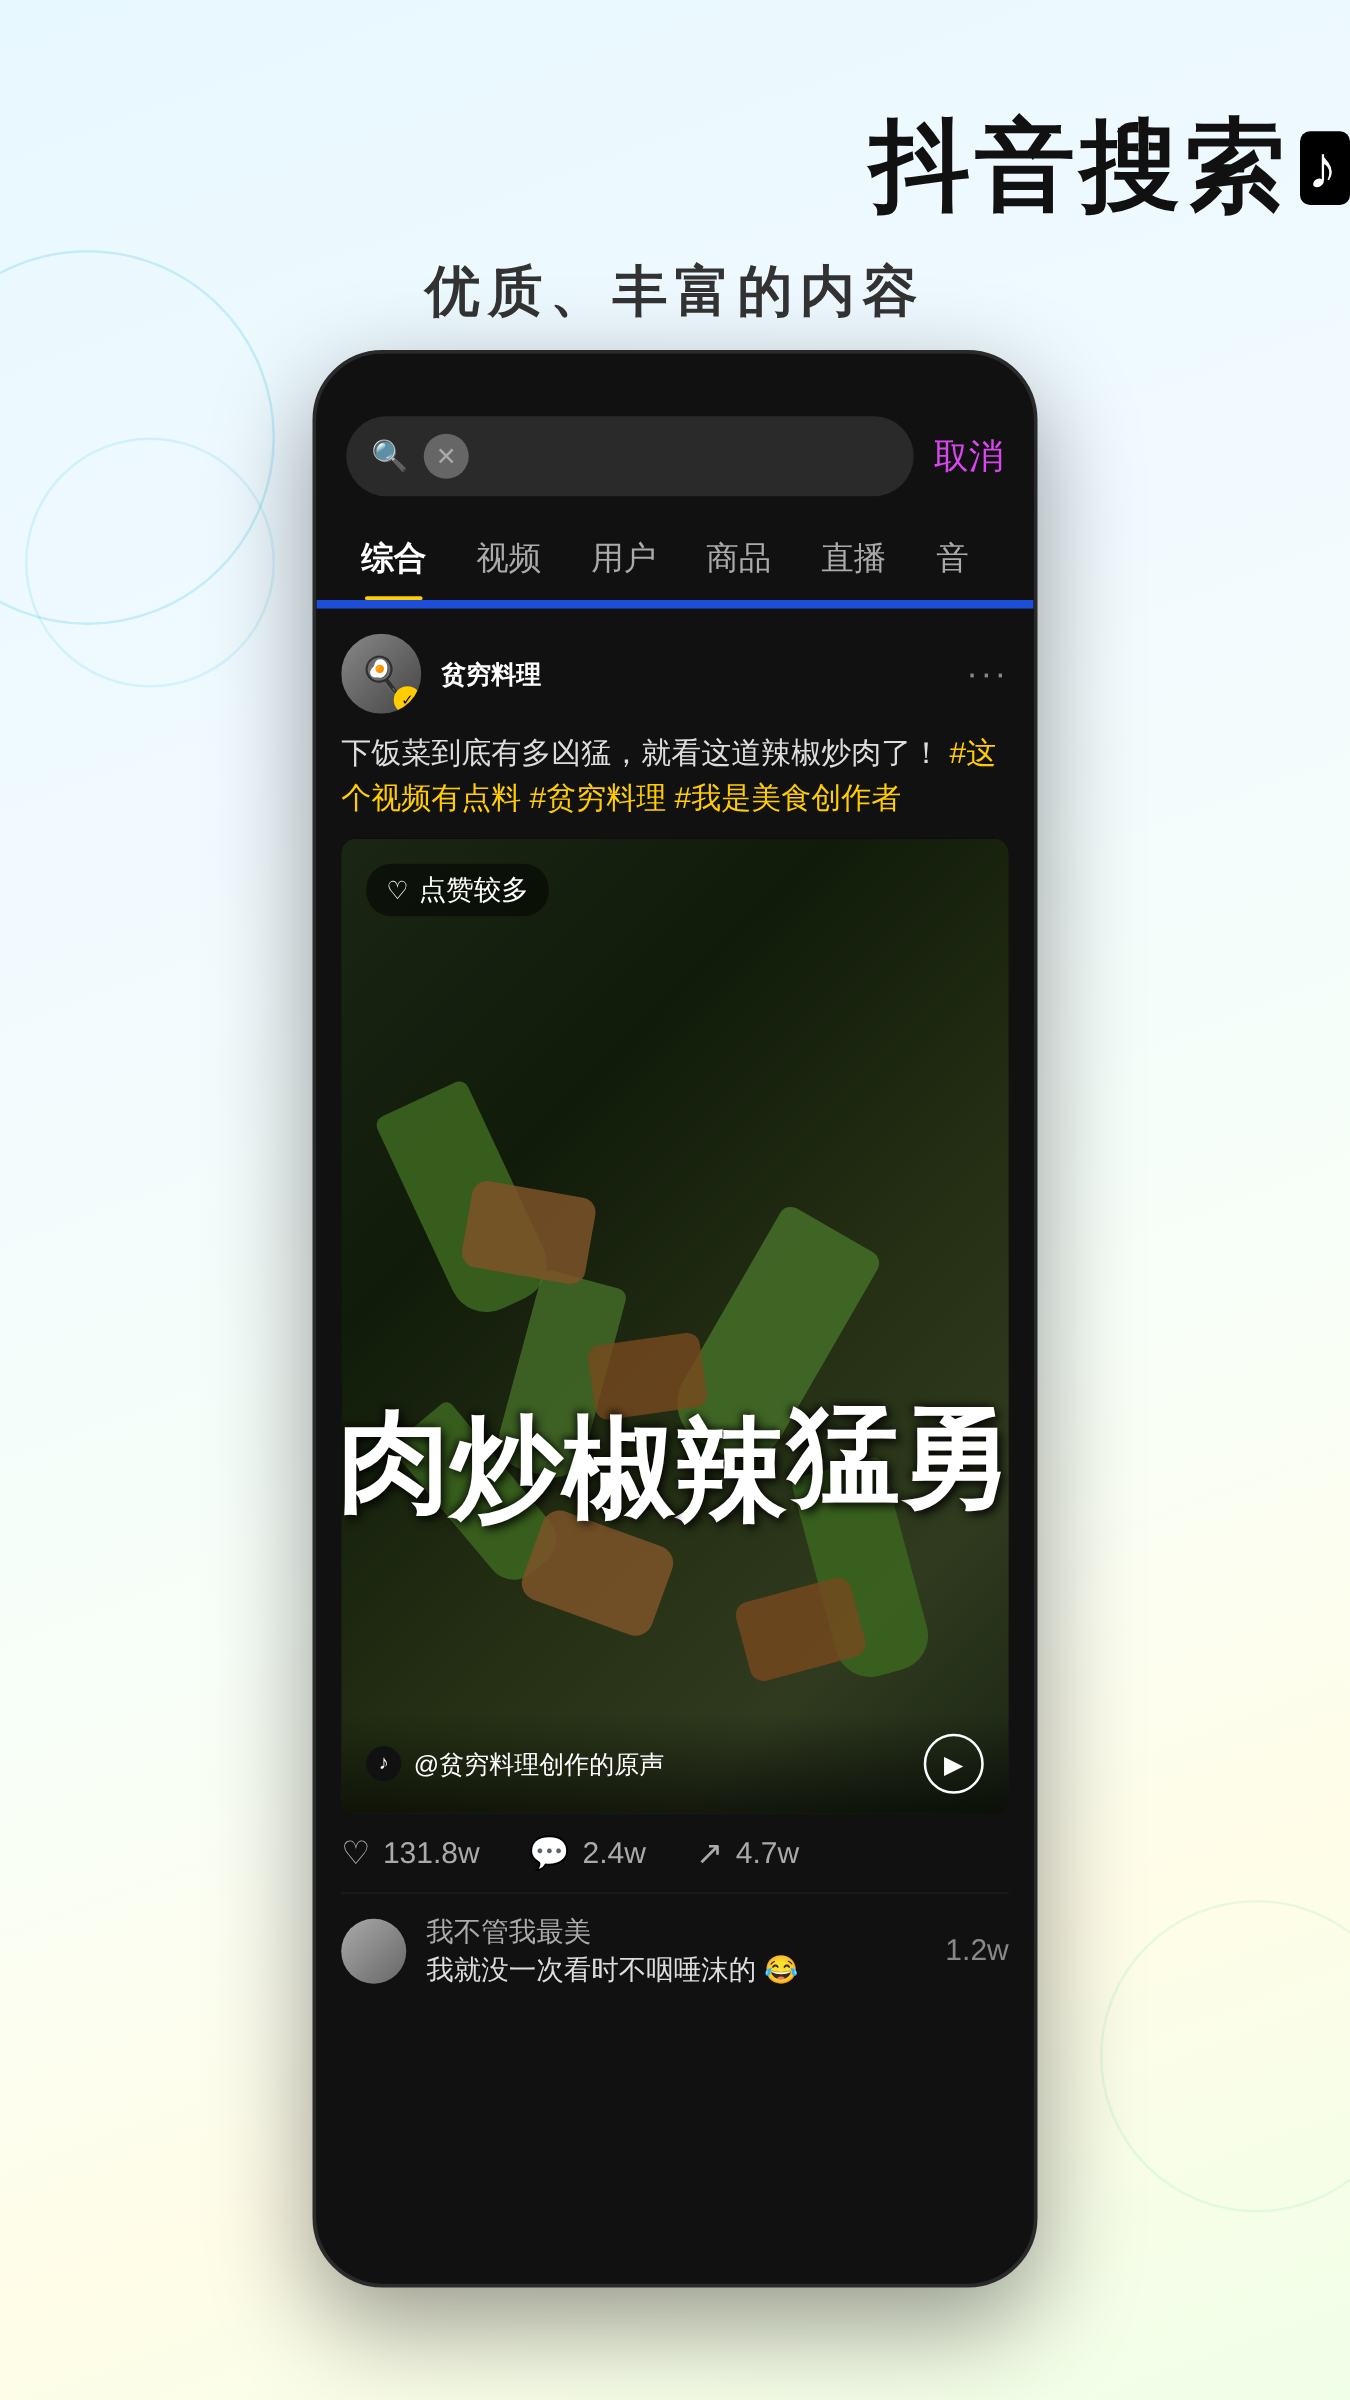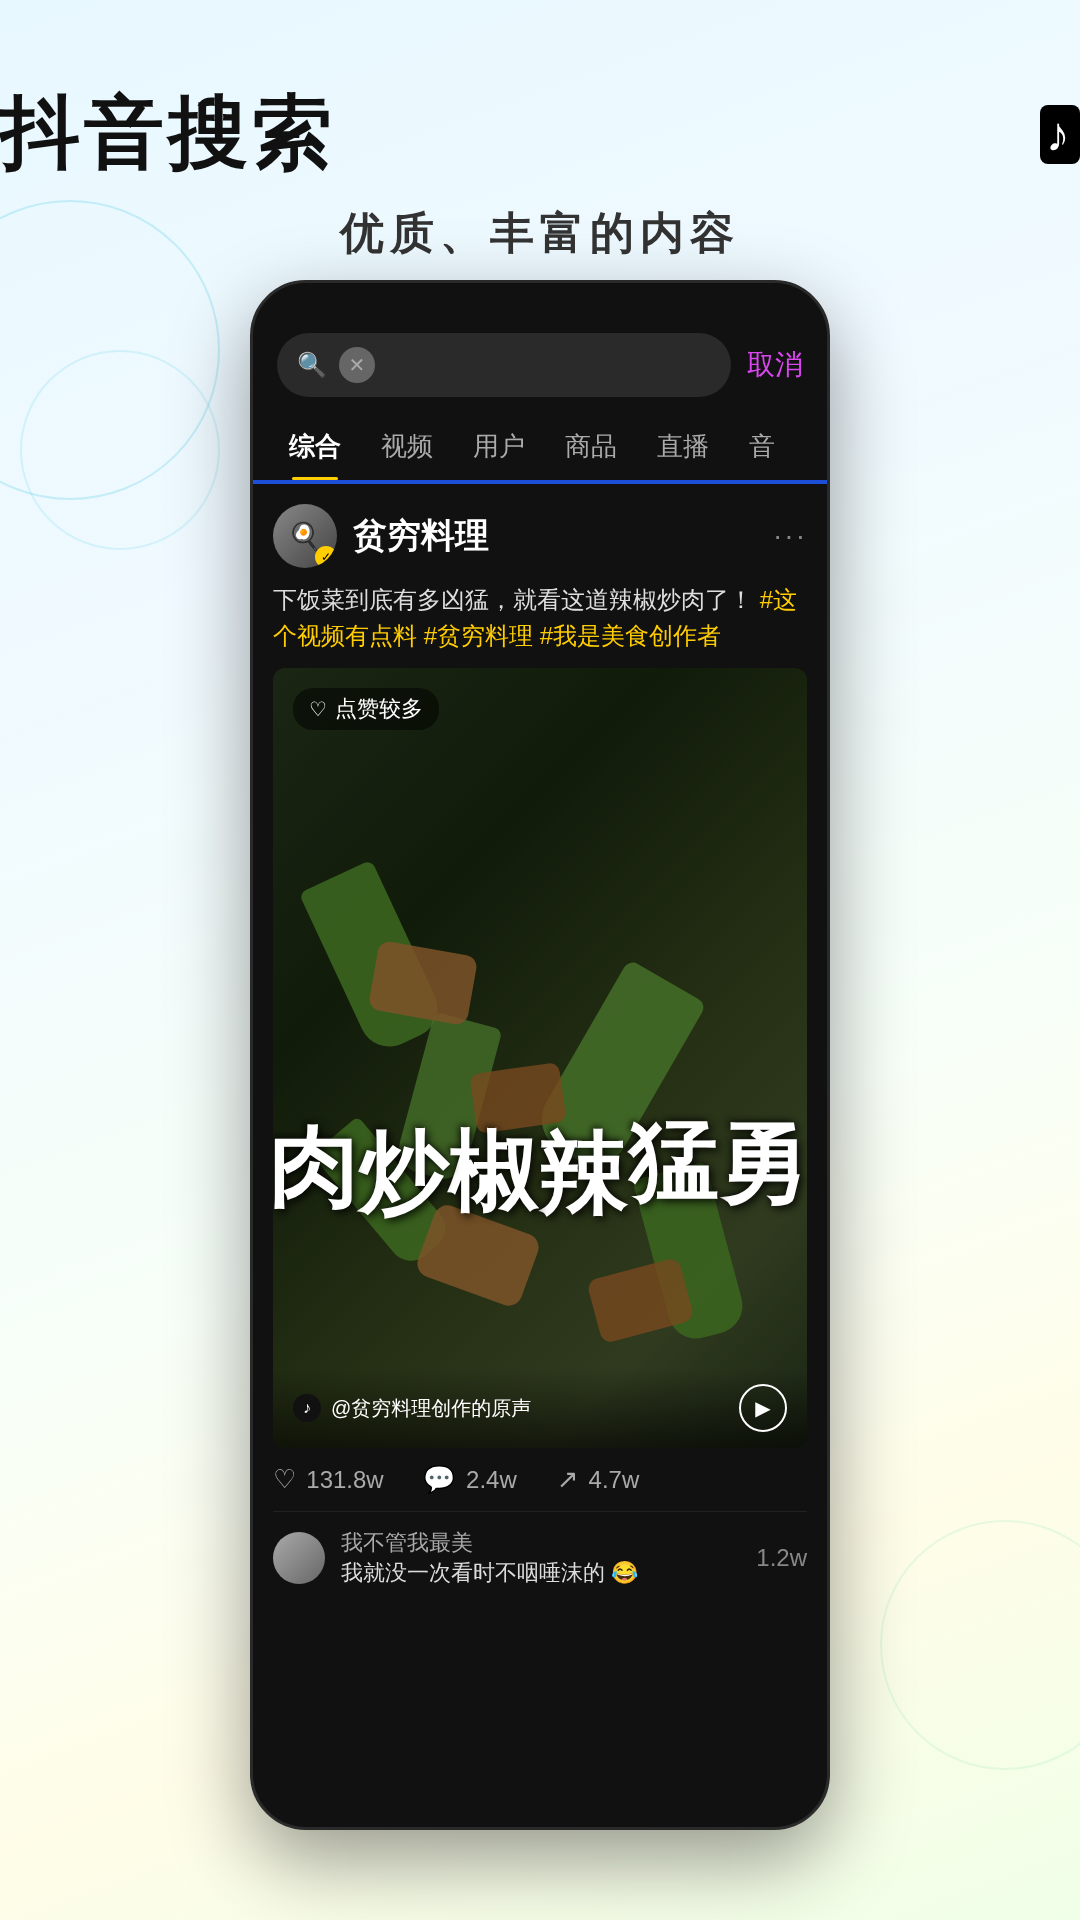--- a/index.html
+++ b/index.html
@@ -41,21 +41,21 @@
       position: relative;
       z-index: 2;
     }
     .main-title {
       font-size: 80px;
       font-weight: 900;
       color: #111;
       letter-spacing: 4px;
       display: flex;
       align-items: center;
-      justify-content: space-between;
+      justify-content: flex-end;
       gap: 8px;
     }
     .sub-title {
       font-size: 44px;
       color: #333;
       margin-top: 16px;
       font-weight: 700;
       letter-spacing: 6px;
     }
 
@@ -127,21 +127,21 @@
       white-space: nowrap;
       cursor: pointer;
     }
 
     
     .tabs-row {
       display: flex;
       align-items: center;
       padding: 0 16px;
       background: #111;
-      border-bottom: 4px solid #1d4ed8;
+      border-bottom: 7px solid #1d4ed8;
       gap: 0;
     }
     .tab-item {
       padding: 16px 20px;
       font-size: 26px;
       color: #aaa;
       cursor: pointer;
       position: relative;
       white-space: nowrap;
     }
@@ -198,21 +198,21 @@
       width: 22px; height: 22px;
       background: #FFCD00;
       border-radius: 50%;
       display: flex;
       align-items: center;
       justify-content: center;
       font-size: 12px;
       color: #000;
     }
     .username {
-      font-size: 34px;
+      font-size: 20px;
       color: #fff;
       font-weight: 600;
     }
     .more-btn {
       margin-left: auto;
       color: #888;
       font-size: 28px;
       letter-spacing: 2px;
       cursor: pointer;
     }

